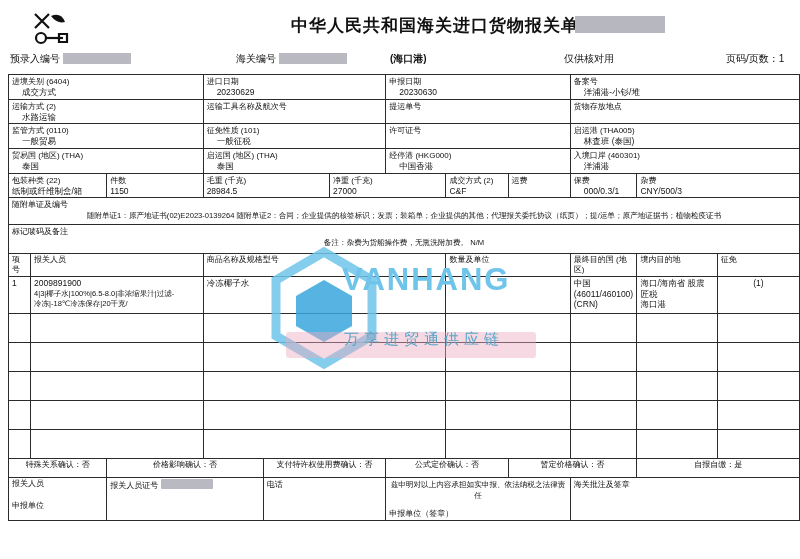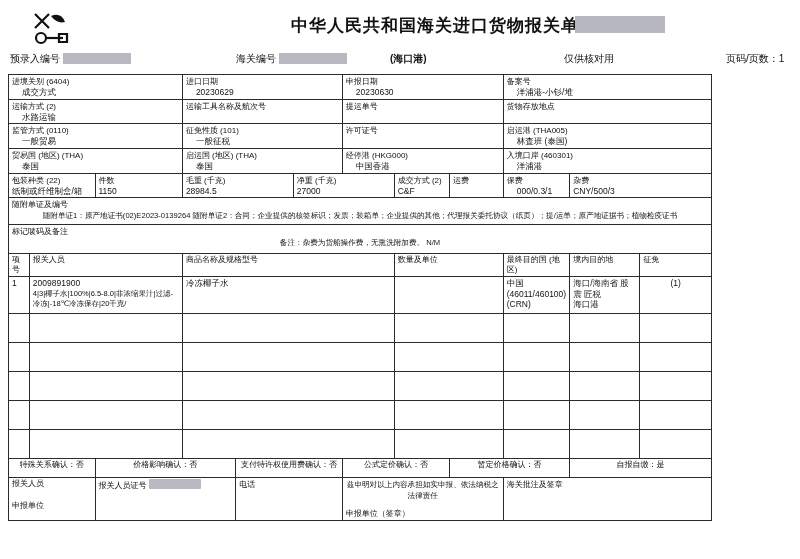--- a/index.html
+++ b/index.html
@@ -25,21 +25,21 @@
 
   
   .meta{position:absolute;left:8px;top:52px;width:784px;height:22px;font-size:10px;}
   .meta .cell{position:absolute;top:0;}
   .meta .lbl{color:#111;}
   .m-redact{display:inline-block;width:68px;height:11px;background:#b9b9c2;vertical-align:-2px;}
 
   
   table.grid{
     position:absolute;left:8px;top:74px;
-    border-collapse:collapse;width:704px;
+    border-collapse:collapse;width:792px;
     font-size:8.5px;line-height:1.25;
   }
   table.grid td{
     border:1px solid #2b2b2b;
     padding:1px 3px;
     vertical-align:top;
     height:13px;
   }
   .lab{color:#111;font-size:8px;}
   .v{display:block;padding-left:10px;color:#111;font-size:8.5px;}
@@ -361,14 +361,23 @@
         <div class="smallnote">兹申明对以上内容承担如实申报、依法纳税之法律责任</div>
         <div class="lab" style="margin-top:8px">申报单位（签章）</div>
       </td>
       <td colspan="3">
         <span class="lab">海关批注及签章</span>
       </td>
     </tr>
   </tbody>
     </table>
 
+  <div class="wm">
+    <svg class="wm-hex" width="120" height="130" viewBox="0 0 120 130">
+      <polygon points="56,6 104,34 104,90 56,118 8,90 8,34" fill="none" stroke="#6fc4ea" stroke-width="9" opacity="0.85"></polygon>
+      <polygon points="56,34 84,50 84,80 56,96 28,80 28,50" fill="#3aa7dd" opacity="0.85"></polygon>
+    </svg>
+    <div class="wm-text">VANHANG</div>
+    <div class="wm-pink"></div>
+    <div class="wm-sub">万享进贸通供应链</div>
+  </div>
 
 </div>
 
 </body></html>

